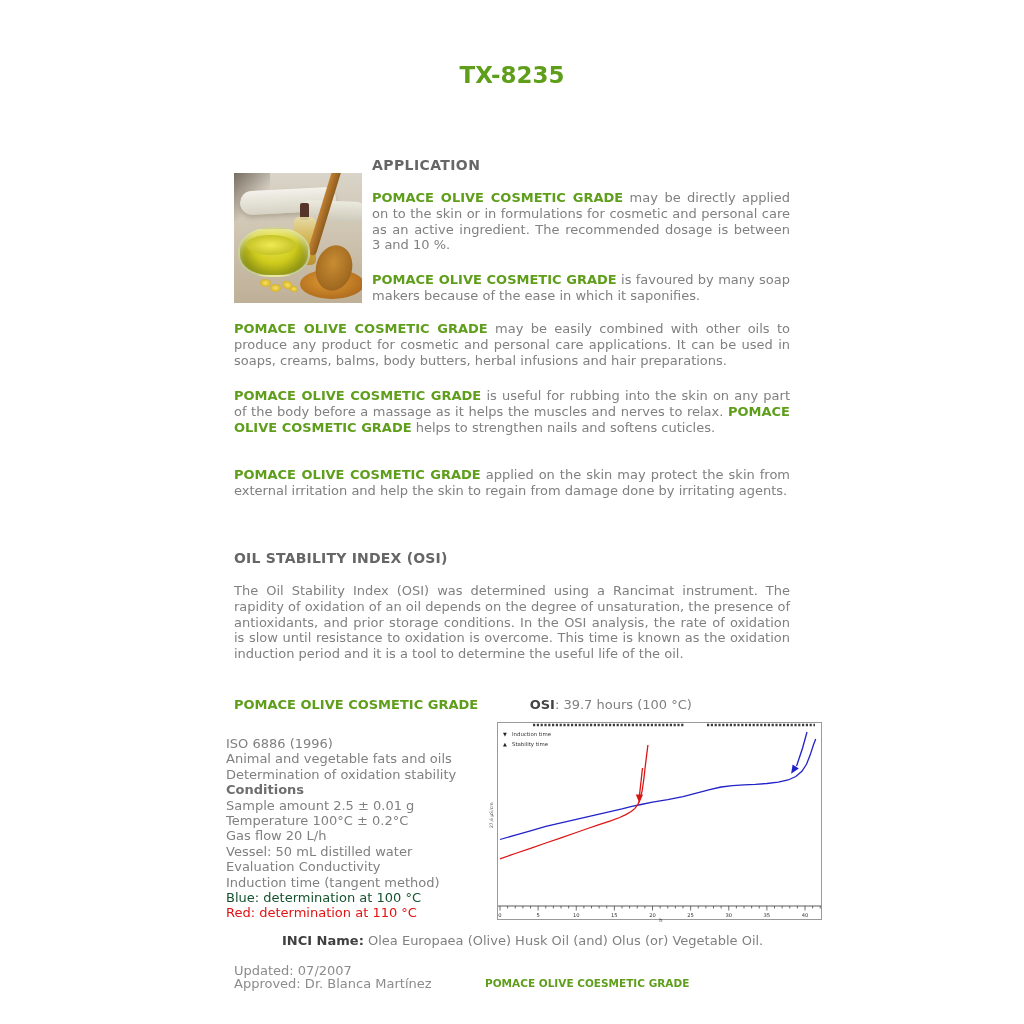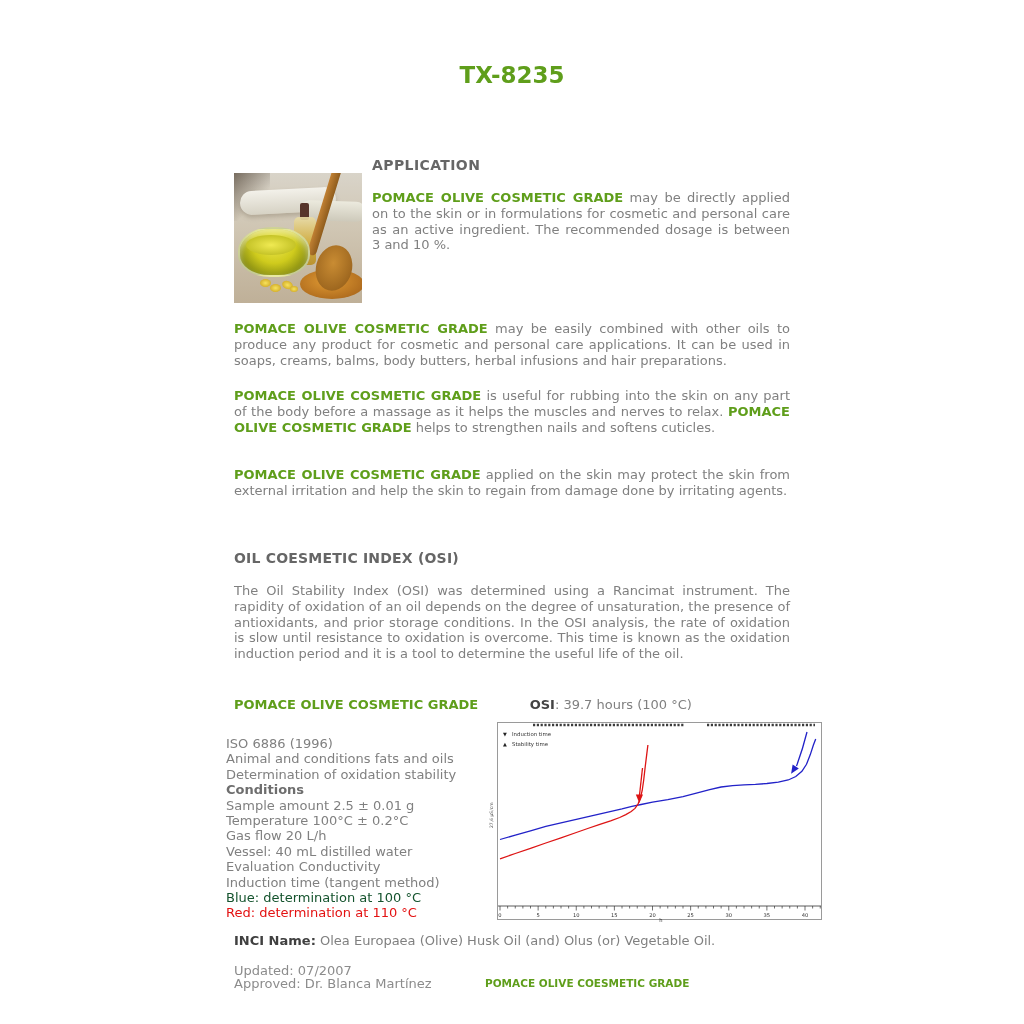--- a/index.html
+++ b/index.html
@@ -44,21 +44,21 @@
   
   .cond{left:226px;top:736px;width:270px;font-size:13px;line-height:15.4px;color:#808080;}
   .cond .bold{font-weight:bold;color:#6e6e6e;}
   .cond .blue{color:#14532d;}
   .cond .red{color:#e31212;}
   
   .chart-svg{left:485px;top:718px;}
   .chart-svg text{font-family:"DejaVu Sans","Liberation Sans",sans-serif;}
   
   .inci{top:933px;}
-  .inci-label{color:#404040;font-weight:bold;}
+  .inci-label{color:#404040;font-weight:bold;margin-left:48px;}
   .foot-l{left:234px;top:965px;font-size:13px;line-height:12.5px;color:#8c8c8c;}
   .foot-r{left:485px;top:977px;width:266px;text-align:left;font-size:10.5px;font-weight:bold;color:#5f9e1b;}
 </style>
 </head>
 <body>
 
 <div id="page">
 
   <div class="abs title">
     <div>TX-8235</div>
@@ -78,42 +78,43 @@
     <div class="glass-bowl"></div>
     <div class="oil"></div>
     <div class="capsule c1"></div>
     <div class="capsule c2"></div>
     <div class="capsule c3"></div>
     <div class="capsule c4"></div>
   </div>
 
   <p class="abs body narrow p1"><span class="lead">POMACE OLIVE COSMETIC GRADE</span><span> may be directly applied on to the skin or in formulations for cosmetic and personal care as an active ingredient.  The recommended dosage is between 3 and 10 %.</span></p>
 
+  <p class="abs body narrow p2"><span class="lead">POMACE OLIVE COSMETIC GRADE</span><span> is favoured by many soap makers because of the ease in which it saponifies.</span></p>
 
   <p class="abs body wide p3"><span class="lead">POMACE OLIVE COSMETIC GRADE</span><span> may be easily combined with other oils to produce any product for cosmetic and personal care applications. It can be used in soaps, creams, balms, body butters, herbal infusions and hair preparations.</span></p>
 
   <p class="abs body wide p4"><span class="lead">POMACE OLIVE COSMETIC GRADE</span><span> is useful for rubbing into the skin on any part of the body before a massage as it helps the muscles and nerves to relax. </span><span class="lead">POMACE OLIVE COSMETIC GRADE</span><span> helps to strengthen nails and softens cuticles.</span></p>
 
   <p class="abs body wide p5"><span class="lead">POMACE OLIVE COSMETIC GRADE</span><span> applied on the skin may protect the skin from external irritation and help the skin to regain from damage done by irritating agents.</span></p>
 
-  <div class="abs sec-head osi-head">OIL COESMETIC INDEX (OSI)</div>
+  <div class="abs sec-head osi-head">OIL STABILITY INDEX (OSI)</div>
 
   <p class="abs body wide osi-para">The Oil Stability Index (OSI) was determined using a Rancimat instrument. The rapidity of oxidation of an oil depends on the degree of unsaturation, the presence of antioxidants, and prior storage conditions. In the OSI analysis, the rate of oxidation is slow until resistance to oxidation is overcome. This time is known as the oxidation induction period and it is a tool to determine the useful life of the oil.</p>
 
   <p class="abs body wide osi-value"><span class="lead">POMACE OLIVE COSMETIC GRADE</span><span class="osi-bold"> OSI</span><span>: 39.7 hours (100 °C)</span></p>
 
   <div class="abs cond">
     <div>ISO 6886 (1996)</div>
-    <div>Animal and conditions fats and oils</div>
+    <div>Animal and vegetable fats and oils</div>
     <div>Determination of oxidation stability</div>
     <div class="bold">Conditions</div>
     <div>Sample amount 2.5 ± 0.01 g</div>
     <div>Temperature 100°C ± 0.2°C</div>
     <div>Gas flow 20 L/h</div>
-    <div>Vessel: 40 mL distilled water</div>
+    <div>Vessel: 50 mL distilled water</div>
     <div>Evaluation Conductivity</div>
     <div>Induction time (tangent method)</div>
     <div class="blue">Blue: determination at 100 °C</div>
     <div class="red">Red: determination at 110 °C</div>
   </div>
 
   <svg class="abs chart-svg" width="340" height="205" viewBox="0 0 340 205">
     <rect x="12.5" y="4.5" width="324" height="197" fill="#ffffff" stroke="#9a9a9a" stroke-width="1"></rect>
     <line x1="48" y1="7" x2="200" y2="7" stroke="#3c3c3c" stroke-width="2.4" stroke-dasharray="2.2,1.6"></line>
     <line x1="222" y1="7" x2="330" y2="7" stroke="#3c3c3c" stroke-width="2.4" stroke-dasharray="2.2,1.6"></line>

